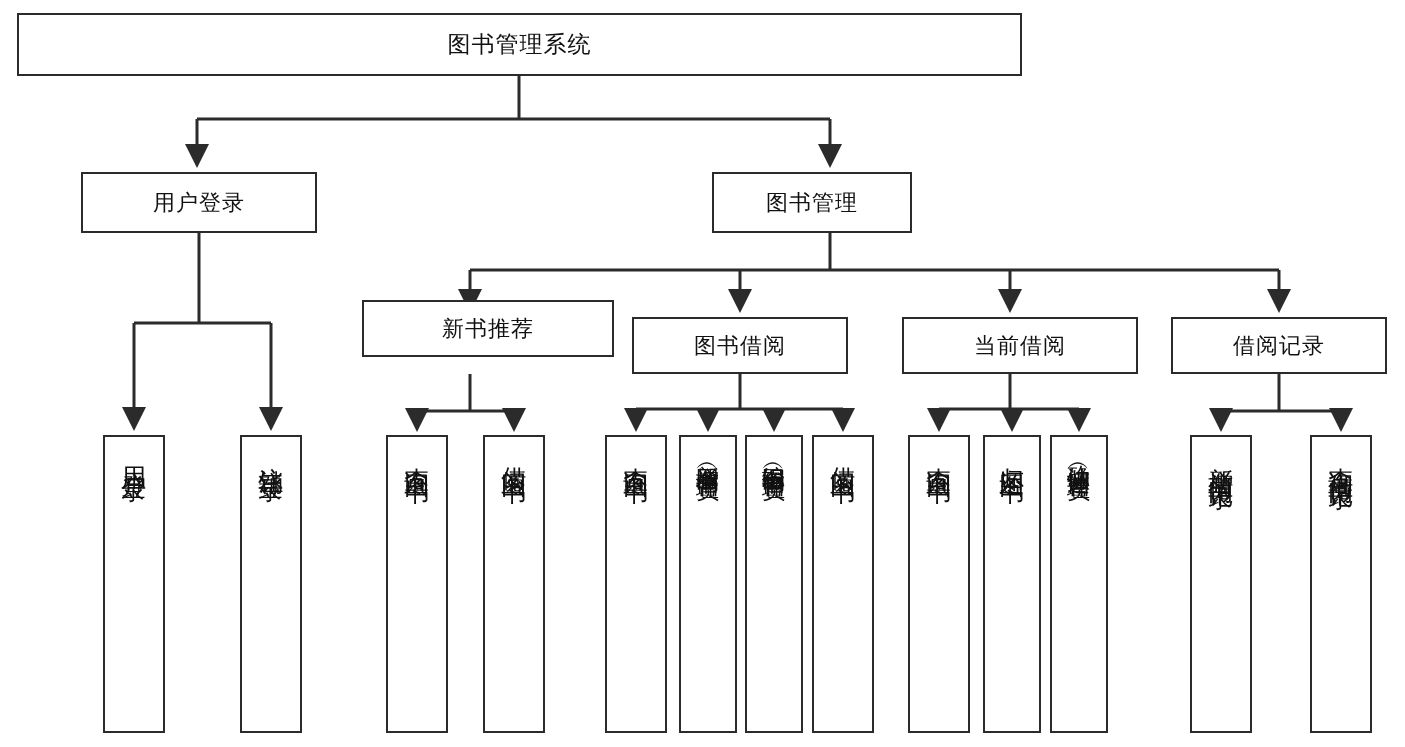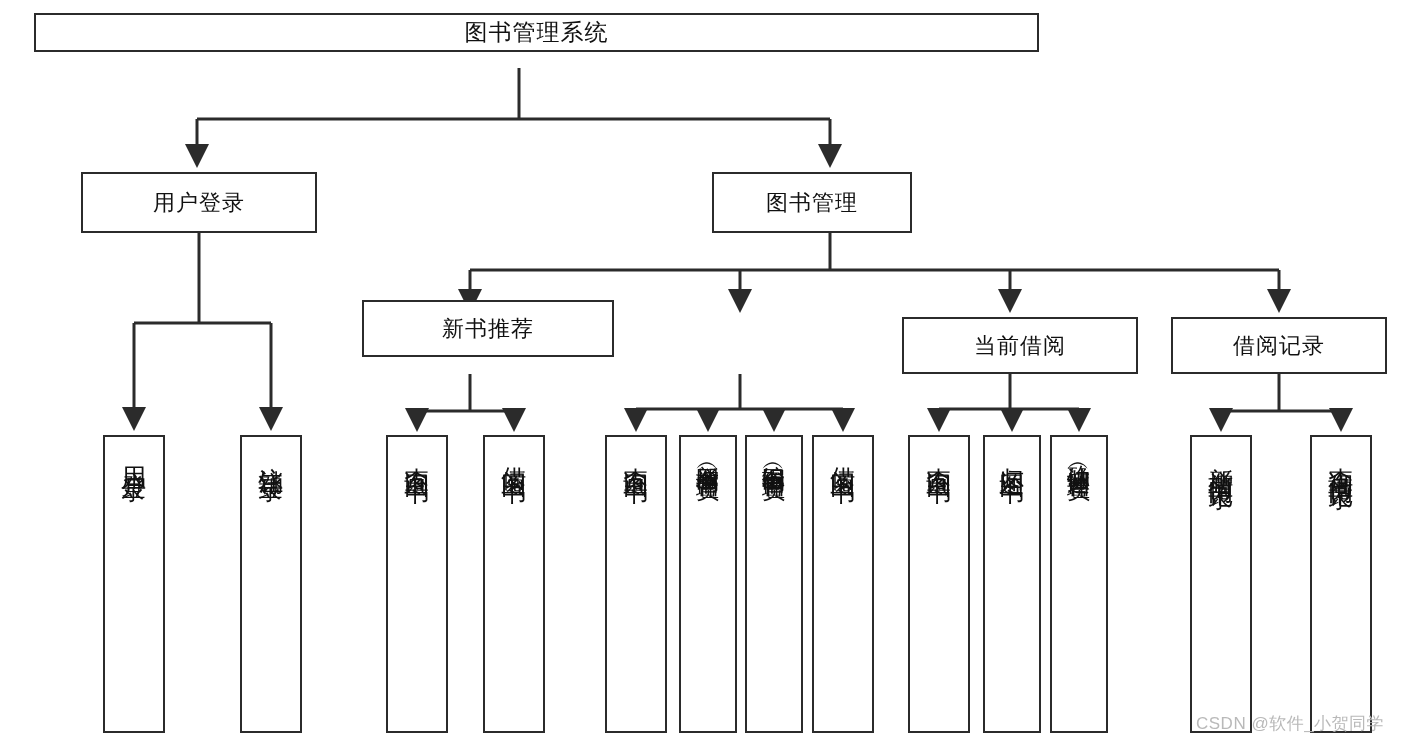--- a/index.html
+++ b/index.html
@@ -123,34 +123,37 @@
       <path d="M 1012 409 L 1012 428" marker-end="url(#arrow)"></path>
       <path d="M 1079 409 L 1079 428" marker-end="url(#arrow)"></path>
 
       <path d="M 1279 374 L 1279 411"></path>
       <path d="M 1221 411 L 1341 411"></path>
       <path d="M 1221 411 L 1221 428" marker-end="url(#arrow)"></path>
       <path d="M 1341 411 L 1341 428" marker-end="url(#arrow)"></path>
     </g>
   </svg>
 
-  <div class="node h root" style="left:17px; top:13px; width:1005px; height:39px;margin-left:17px;">
+  <div class="node h root" style="left:17px; top:13px; width:1005px; height:63px;">
     <span class="node-label">图书管理系统</span>
   </div>
 
   <div class="node h" style="left:81px; top:172px; width:236px; height:61px;">
     <span class="node-label">用户登录</span>
   </div>
   <div class="node h" style="left:712px; top:172px; width:200px; height:61px;">
     <span class="node-label">图书管理</span>
   </div>
 
   <div class="node h" style="left:362px; top:300px; width:252px; height:57px;">
     <span class="node-label">新书推荐</span>
   </div>
+  <div class="node h" style="left:632px; top:317px; width:216px; height:57px;">
+    <span class="node-label">图书借阅</span>
+  </div>
   <div class="node h" style="left:902px; top:317px; width:236px; height:57px;">
     <span class="node-label">当前借阅</span>
   </div>
   <div class="node h" style="left:1171px; top:317px; width:216px; height:57px;">
     <span class="node-label">借阅记录</span>
   </div>
 
   <div class="node v" style="left:103px; top:435px; width:62px; height:298px;">
     <span class="node-label">用户登录</span>
   </div>
@@ -188,15 +191,14 @@
     <span class="node-label">确认归还（管理员）</span>
   </div>
 
   <div class="node v" style="left:1190px; top:435px; width:62px; height:298px;">
     <span class="node-label">新增借阅记录</span>
   </div>
   <div class="node v" style="left:1310px; top:435px; width:62px; height:298px;">
     <span class="node-label">查询借阅记录</span>
   </div>
 
-  <div class="watermark" style="left:1196px; top:712px;">CSDN @软件_小贺同学</div>
 
 </div>
 
 </body></html>

